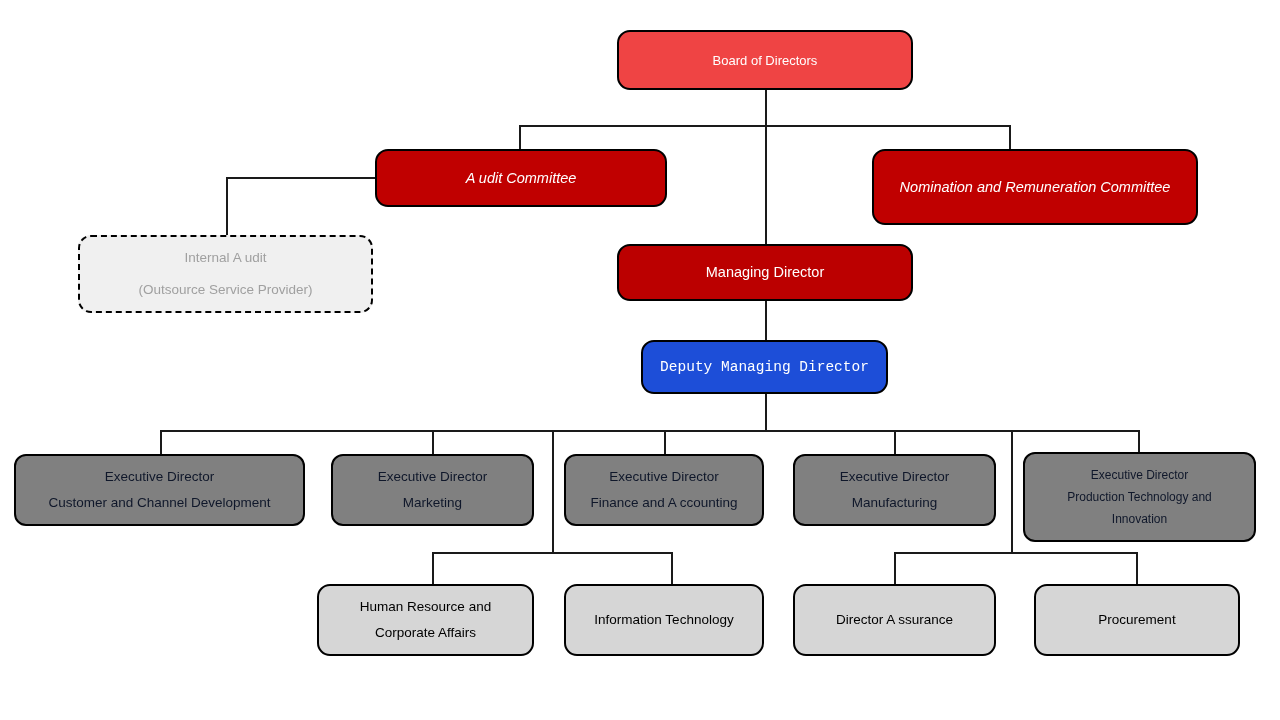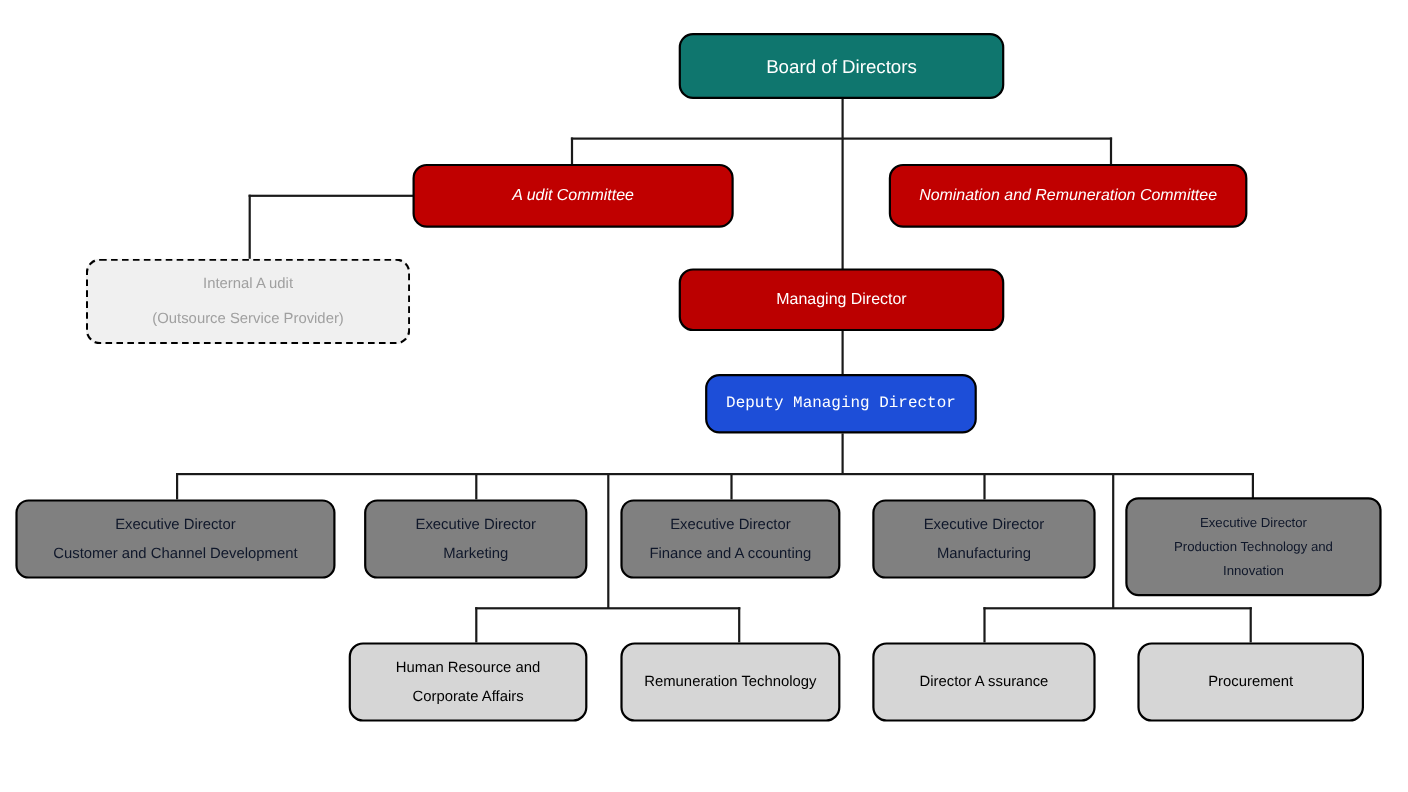--- a/index.html
+++ b/index.html
@@ -44,23 +44,23 @@
   }
   .node .ln {
     display: block;
     width: 100%;
     white-space: nowrap;
   }
   .node .ln + .ln { margin-top: 0.95em; }
 
   
   .n-board {
-    background: #0f766e;
-    color: #ffffff;
-    font-size: 17px;
+    background: #ef4444;
+    color: #ffffff;
+    font-size: 13px;
     border-radius: 13px;
   }
   .n-committee {
     background: #c00000;
     color: #ffffff;
     font-size: 14.5px;
     border-radius: 13px;
     font-style: italic;
   }
   .n-md {
@@ -135,21 +135,21 @@
   <div class="line line-v" style="left:1136px; top:552px; height:32px;"></div>
 
   <div class="node n-board" style="left:617px; top:30px; width:296px; height:60px;">
     <span class="ln">Board of Directors</span>
   </div>
 
   <div class="node n-committee" style="left:375px; top:149px; width:292px; height:58px;">
     <span class="ln">A udit Committee</span>
   </div>
 
-  <div class="node n-committee" style="left:808px; top:149px; width:326px; height:58px;">
+  <div class="node n-committee" style="left:872px; top:149px; width:326px; height:76px;">
     <span class="ln">Nomination and Remuneration Committee</span>
   </div>
 
   <div class="node n-outsource" style="left:78px; top:235px; width:295px; height:78px;">
     <span class="ln">Internal A udit</span>
     <span class="ln">(Outsource Service Provider)</span>
   </div>
 
   <div class="node n-md" style="left:617px; top:244px; width:296px; height:57px;">
     <span class="ln">Managing Director</span>
@@ -184,21 +184,21 @@
     <span class="ln">Production Technology and</span>
     <span class="ln">Innovation</span>
   </div>
 
   <div class="node n-dept" style="left:317px; top:584px; width:217px; height:72px;">
     <span class="ln">Human Resource and</span>
     <span class="ln">Corporate Affairs</span>
   </div>
 
   <div class="node n-dept" style="left:564px; top:584px; width:200px; height:72px;">
-    <span class="ln">Remuneration Technology</span>
+    <span class="ln">Information Technology</span>
   </div>
 
   <div class="node n-dept" style="left:793px; top:584px; width:203px; height:72px;">
     <span class="ln">Director A ssurance</span>
   </div>
 
   <div class="node n-dept" style="left:1034px; top:584px; width:206px; height:72px;">
     <span class="ln">Procurement</span>
   </div>
 

